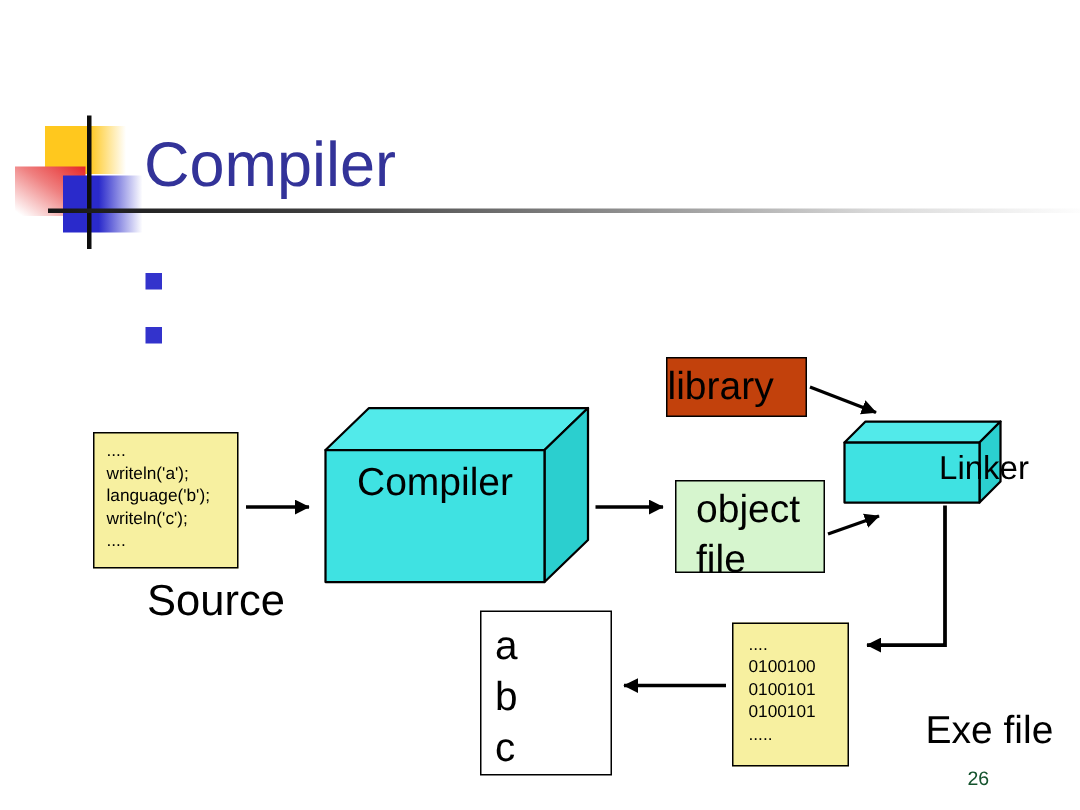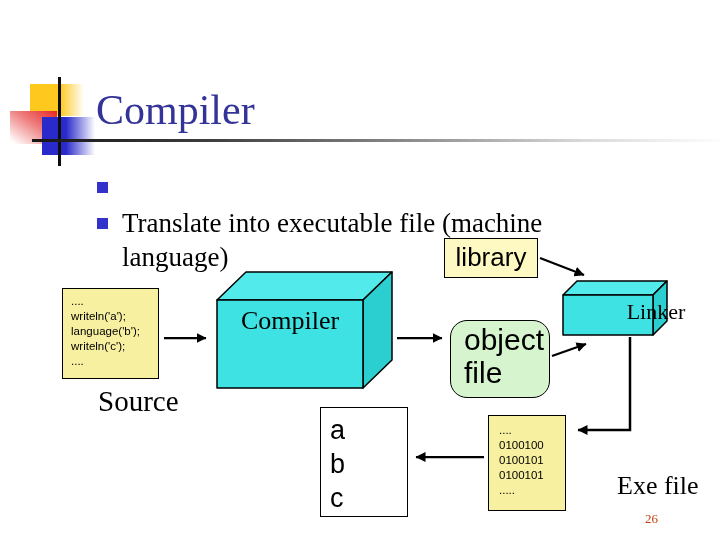--- a/index.html
+++ b/index.html
@@ -1,20 +1,20 @@
 <!DOCTYPE html>
 <html><head>
 <meta charset="utf-8">
 <style>
   html,body { margin:0; padding:0; background:#888; }
   .slide {
     position:relative; width:720px; height:540px; background:#ffffff;
     overflow:hidden; font-family:"Liberation Sans", sans-serif; color:#000;
   }
-  .abs { position:absolute;font-family:Liberation Serif, serif; }
+  .abs { position:absolute; }
 
   
   .sq-yellow { left:30px; top:84px; width:54px; height:32px;
     background:linear-gradient(90deg,#ffc81e 0%,#ffc81e 55%,rgba(255,255,255,0) 100%); }
   .sq-pink { left:10px; top:111px; width:47px; height:33px;
     background:linear-gradient(to bottom left,#e62626 0%,#ef8080 45%,rgba(255,255,255,0) 95%); }
   .sq-blue { left:42px; top:117px; width:53px; height:38px;
     background:linear-gradient(90deg,#2a2acb 0%,#2a2acb 45%,rgba(255,255,255,0) 100%); }
   .vline { left:58px; top:77px; width:3px; height:89px; background:#0d0d0d; }
   .hrule { left:32px; top:139px; width:688px; height:3px;
@@ -24,58 +24,54 @@
   
   .bullet-sq { width:11px; height:11px; background:#3333cc; }
   .bsq1 { left:97px; top:182px; }
   .bsq2 { left:97px; top:218px; }
   .btxt { font-size:27px; line-height:34px; color:#000; white-space:nowrap; }
   .btxt1 { left:122px; top:170px; }
   .btxt2 { left:122px; top:206px; }
 
   
   .box { position:absolute; border:1.5px solid #000; box-sizing:border-box; }
-  .box-library { left:444px; top:238px; width:94px; height:40px; background:#fef9c3;
-    font-size:26px; line-height:36px; text-align:center; }
+  .box-library { left:444px; top:238px; width:94px; height:40px; background:#c2410c;
+    font-size:26px; line-height:36px; }
   .box-source { left:62px; top:288px; width:97px; height:91px; background:#f7f0a0;
     font-size:11.5px; line-height:15px; padding:5px 0 0 8px; }
-  .box-object { left:450px; top:320px; width:100px; height:78px; background:#d6f5ce;
-    font-size:30px; line-height:33px; padding:2px 0 0 13px;border-radius:17px; }
+  .box-object { left:450px; top:320px; width:100px; height:62px; background:#d6f5ce;
+    font-size:26px; line-height:33px; padding:2px 0 0 13px; }
   .box-abc { left:320px; top:407px; width:88px; height:110px; background:#ffffff;
     font-size:27px; line-height:34px; padding:5px 0 0 9px; }
   .box-exe { left:488px; top:415px; width:78px; height:96px; background:#f7f0a0;
     font-size:11.5px; line-height:15px; padding:7px 0 0 10px; }
   .code-line { display:block; }
 
   .lbl-source { left:66px; top:385px; font-size:29px;margin-left:32px; }
   .lbl-exe { left:577px; top:471px; font-size:26px;margin-left:40px; }
   .lbl-compiler { left:217px; top:306px; width:146px; text-align:center; font-size:26px; }
   .lbl-linker { left:563px; top:299px; width:90px; text-align:center; font-size:22px;padding-left:48px; }
-  .page-num { left:645px; top:511px; font-size:13px; color:#c2410c; }
+  .page-num { left:645px; top:511px; font-size:13px; color:#14532d; }
 
   .overlay { position:absolute; left:0; top:0; pointer-events:none; }
 </style>
 </head>
 <body>
 
 <div class="slide">
 
   <div class="abs sq-yellow"></div>
   <div class="abs sq-pink"></div>
   <div class="abs sq-blue"></div>
   <div class="abs vline"></div>
   <div class="abs hrule"></div>
   <div class="abs title">Compiler</div>
 
   <div class="abs bullet-sq bsq1"></div>
   <div class="abs bullet-sq bsq2"></div>
-  <div class="abs btxt btxt2">
-    <span>Translate into executable file (machine</span><br>
-    <span>language)</span>
-  </div>
 
   <div class="box box-library">library</div>
 
   <div class="box box-source">
     <span class="code-line">....</span>
     <span class="code-line">writeln('a');</span>
     <span class="code-line">language('b');</span>
     <span class="code-line">writeln('c');</span>
     <span class="code-line">....</span>
   </div>

